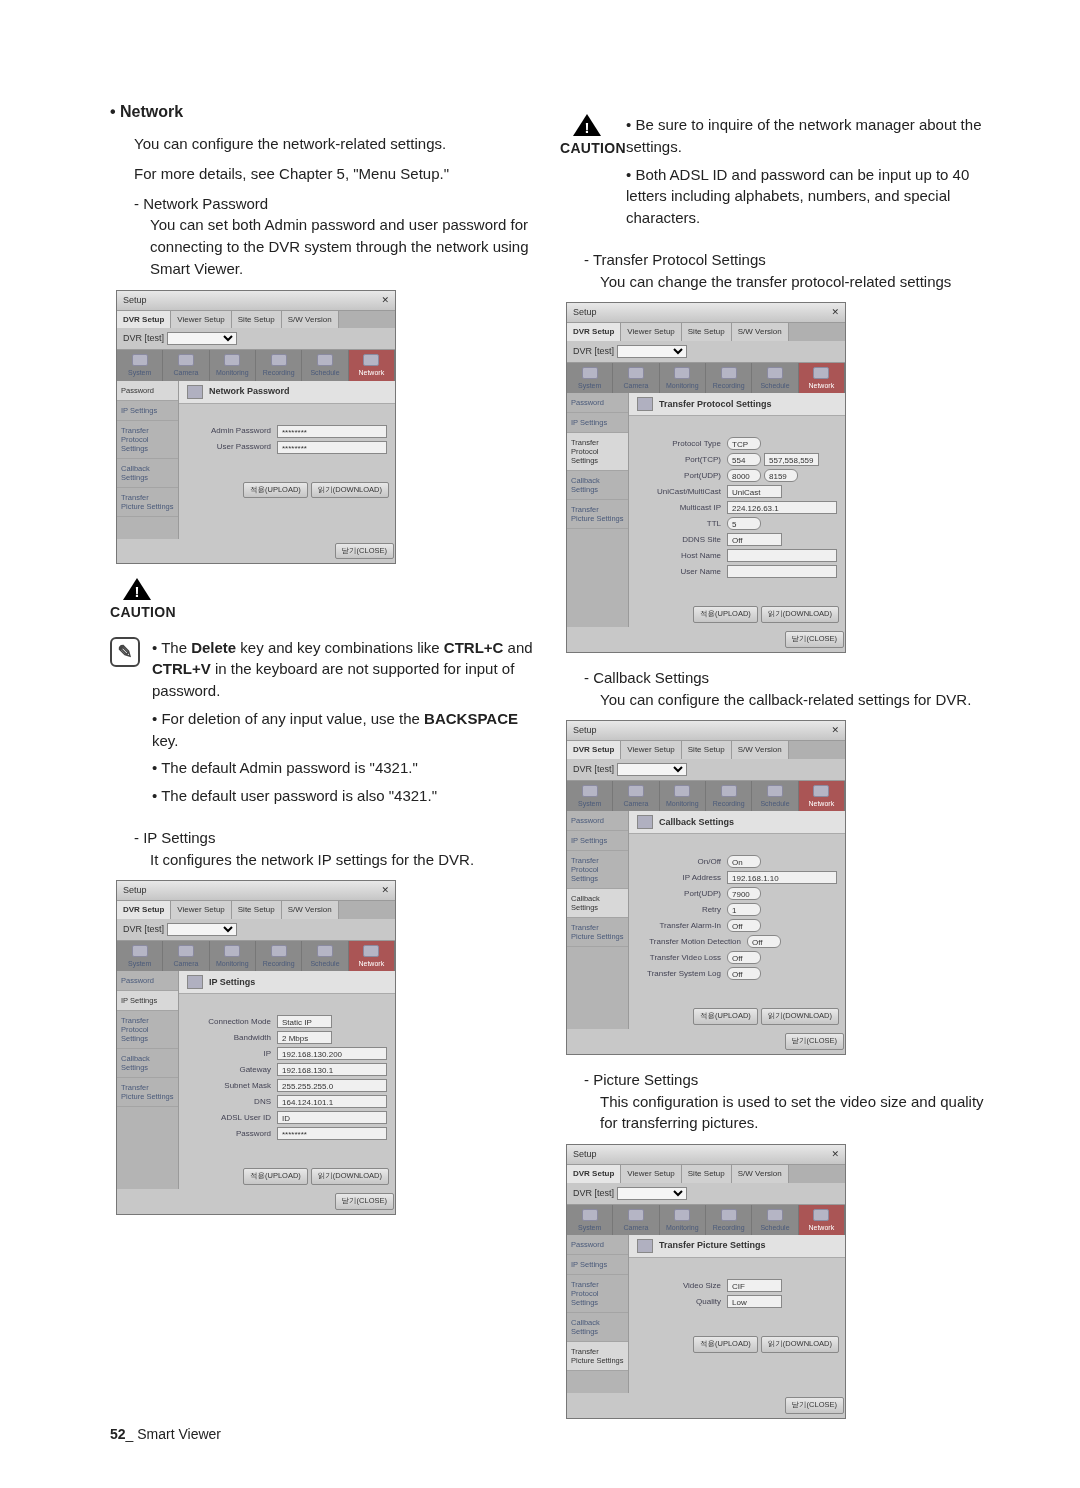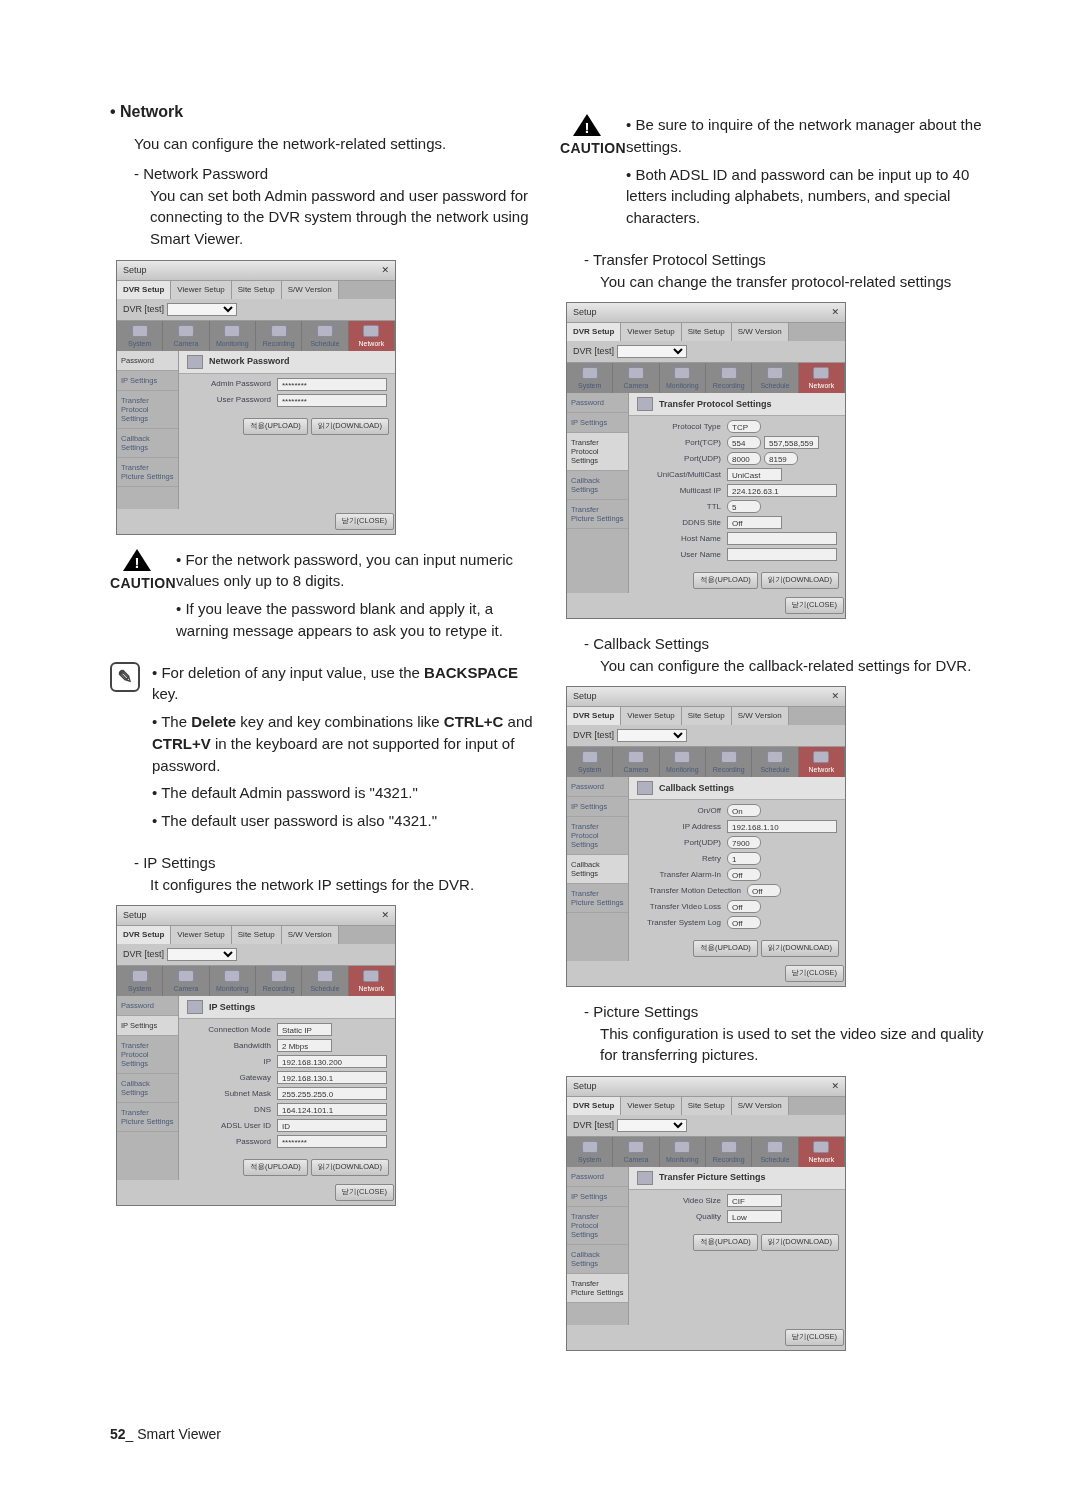--- a/index.html
+++ b/index.html
@@ -186,21 +186,21 @@
       display: flex;
       align-items: center;
       gap: 6px;
     }
     .shot-main-head .micon {
       width: 16px; height: 14px;
       background: #b0b0c0;
       border: 1px solid #888;
     }
     .shot-fields {
-      padding: 4px 8px;
+      padding: 21px 8px;
     }
     .shot-row {
       display: flex;
       align-items: center;
       margin-bottom: 3px;
     }
     .shot-label {
       width: 90px;
       text-align: right;
       padding-right: 6px;
@@ -248,20 +248,21 @@
   </style>
 </head>
 <body>
 
 <div class="columns">
 
   <div class="col">
 
     <div class="section-head bullet-dot">Network</div>
     <div class="para indent">You can configure the network-related settings.</div>
+    <div class="para indent">For more details, see Chapter 5, "Menu Setup."</div>
 
     <div class="sub-dash indent">Network Password</div>
     <div class="indent2">You can set both Admin password and user password for connecting to the DVR system through the network using Smart Viewer.</div>
 
     <div class="shot">
       <div class="shot-title">
           <span>Setup</span>
           <span>✕</span>
         </div>
       <div class="shot-tabs">
@@ -306,34 +307,28 @@
         </div>
       </div>
       <div class="shot-outer-btn"><span class="shot-btn">닫기(CLOSE)</span></div>
     </div>
 
     <div class="caution-box">
       <div class="caution-icon">
         <div class="tri"></div>
         <div class="caution-label">CAUTION</div>
       </div>
-      <div class="caution-content">
-        <ul>
-          <li>For the network password, you can input numeric values only up to 8 digits.</li>
-          <li>If you leave the password blank and apply it, a warning message appears to ask you to retype it.</li>
-        </ul>
-      </div>
     </div>
 
     <div class="note-box">
       <div class="note-icon">✎</div>
       <div class="note-content">
         <ul>
+          <li><span>The </span><b>Delete</b><span> key and key combinations like </span><b>CTRL+C</b><span> and </span><b>CTRL+V</b><span> in the keyboard are not supported for input of password.</span></li>
           <li><span>For deletion of any input value, use the </span><b>BACKSPACE</b><span> key.</span></li>
-          <li><span>The </span><b>Delete</b><span> key and key combinations like </span><b>CTRL+C</b><span> and </span><b>CTRL+V</b><span> in the keyboard are not supported for input of password.</span></li>
           <li>The default Admin password is "4321."</li>
           <li>The default user password is also "4321."</li>
         </ul>
       </div>
     </div>
 
     <div class="sub-dash indent">IP Settings</div>
     <div class="indent2">It configures the network IP settings for the DVR.</div>
 
     <div class="shot">

